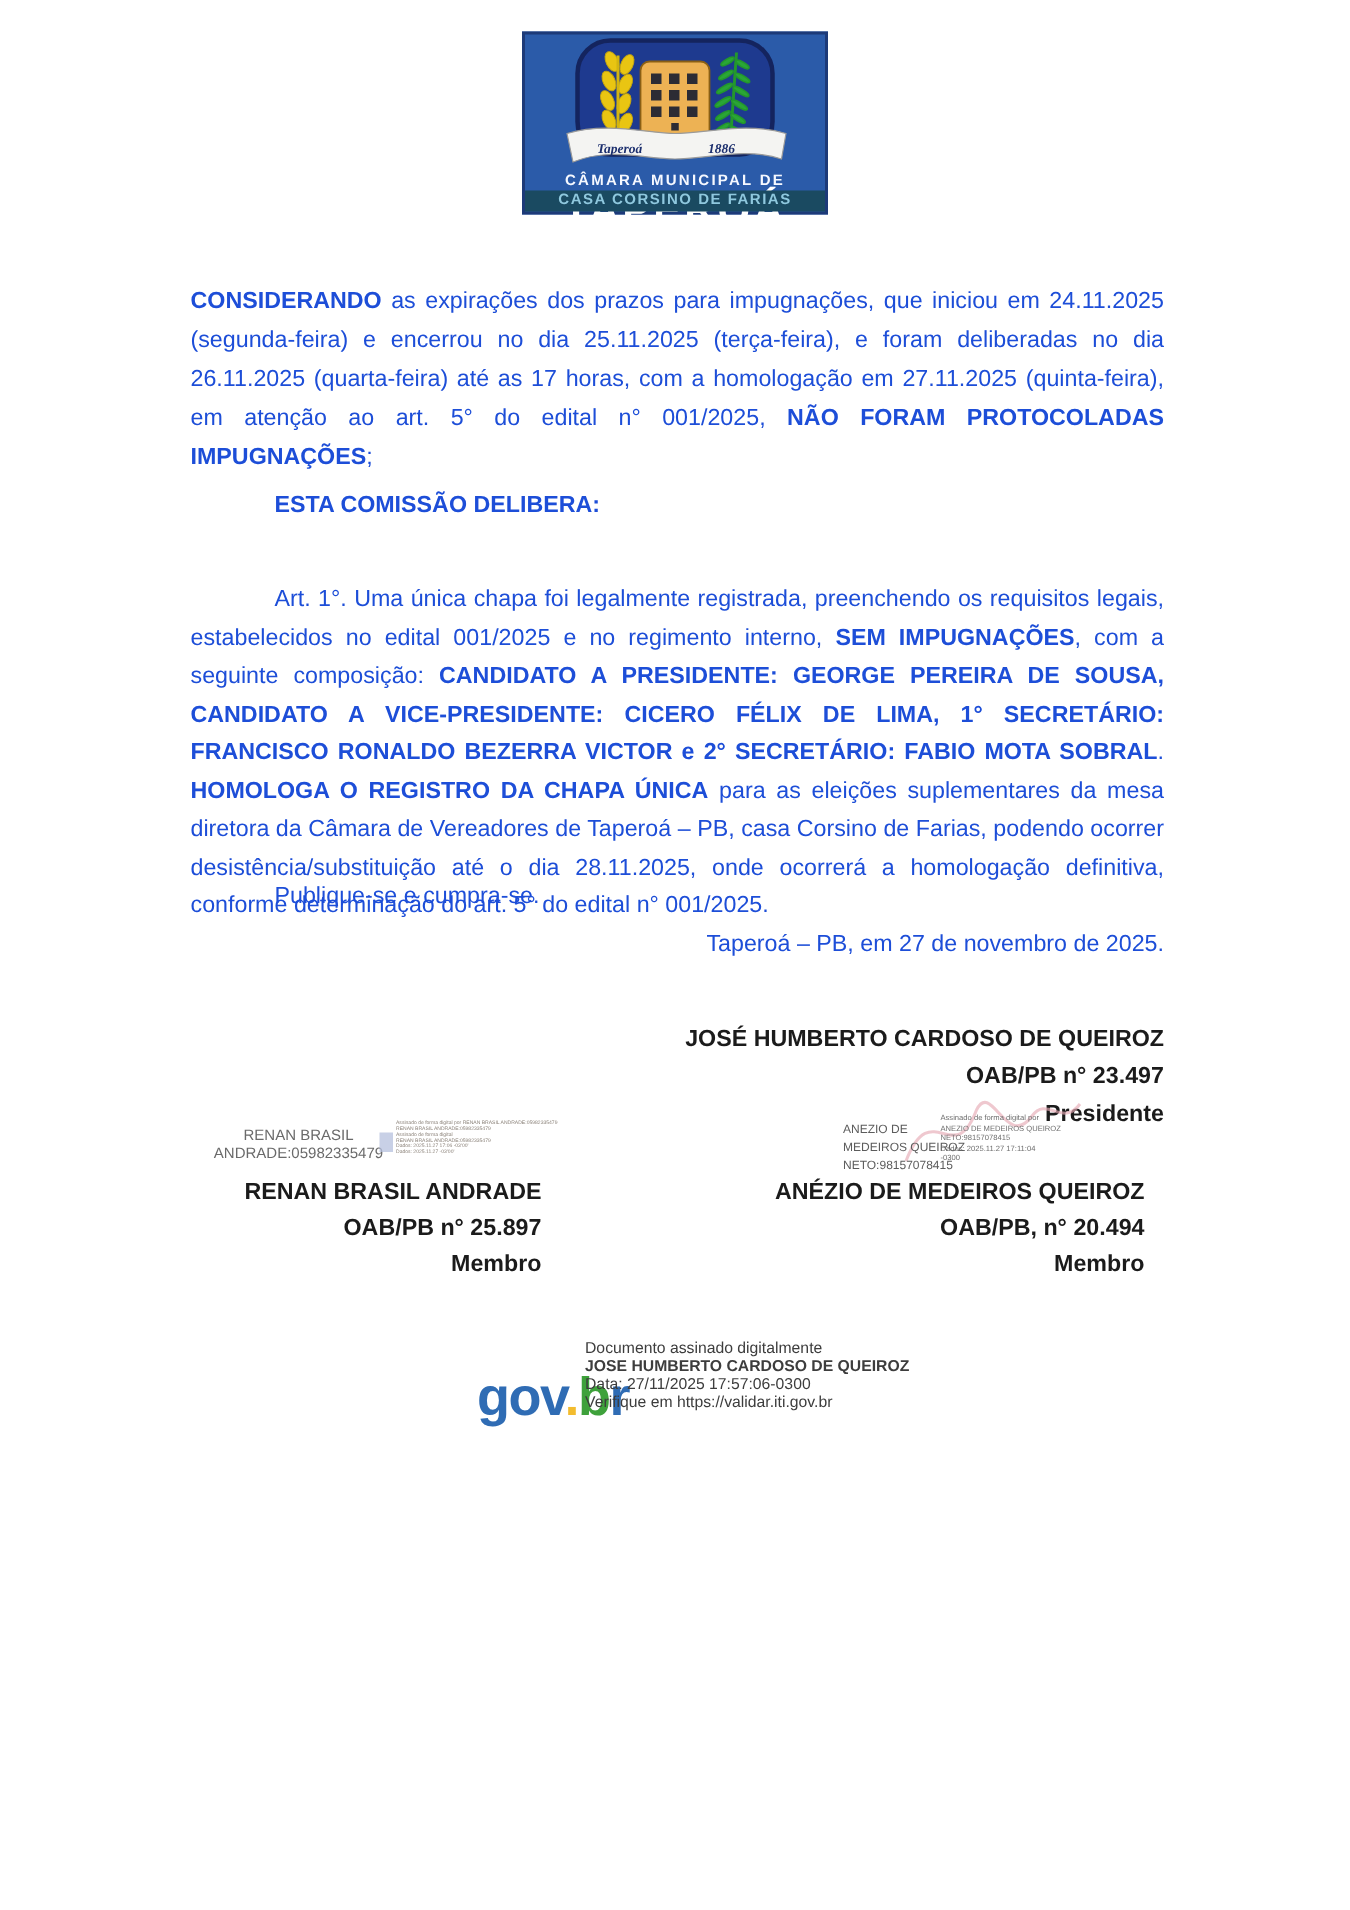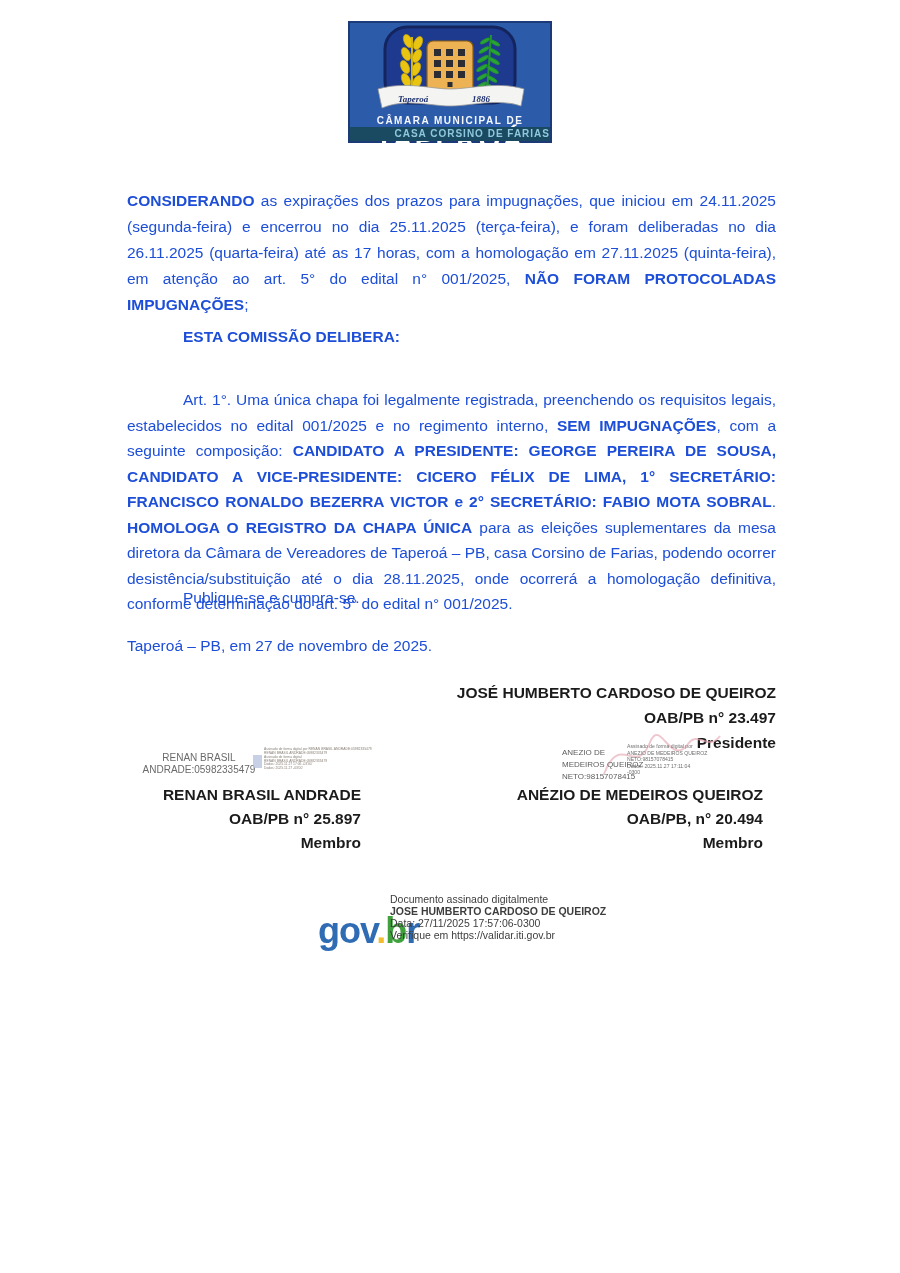--- a/index.html
+++ b/index.html
@@ -9,33 +9,33 @@
 
   
   .logo { position:absolute; left:348px; top:21px; width:204px; height:122px;
           background:#2b5ba9; border:2px solid #1d3a78; }
   .logo-emblem { position:absolute; left:0; top:0; width:200px; height:92px; }
   .logo-line1 { position:absolute; left:0; top:92px; width:200px; text-align:center;
                 color:#f5f8ff; font-size:10px; font-weight:700; letter-spacing:1.5px; }
   .logo-name  { position:absolute; left:0; top:101px; width:200px; text-align:center;
                 color:#ffffff; font-size:28px; font-weight:700; letter-spacing:2px; }
   .logo-band  { position:absolute; left:0; bottom:0; width:200px; height:14px;
-                background:#1a4a61; text-align:right; color:#8fc8de;
+                background:#1a4a61; text-align:center; color:#8fc8de;
                 font-size:10px; font-weight:700; letter-spacing:1px; line-height:14px; }
 
   
   .para { position:absolute; left:127px; width:649px; font-size:15.5px; line-height:26px;
           text-align:justify; color:#1d4ed8; }
   .b { font-weight:700; }
   .indent { text-indent:56px; }
   #para-considerando { top:188px; }
   #line-delibera { top:324px; text-align:left; font-weight:700; }
   #para-art1 { top:387px; line-height:25.5px; }
   #line-publique { top:585px; text-align:left; }
-  #line-dateline { top:633px; }
+  #line-dateline { top:617px; text-align:right; }
 
   
   .president { position:absolute; left:127px; top:680px; width:649px; text-align:right;
                font-weight:700; font-size:15.5px; line-height:25px; }
 
   
   .stamp-left-name { position:absolute; left:133px; top:752px; width:132px; text-align:center;
                      color:#6a6a6a; font-size:10px; line-height:12px; white-space:nowrap; }
   .stamp-left-icon { position:absolute; left:253px; top:755px; width:9px; height:13px;
                      background:#b6c0de; opacity:.75; }

